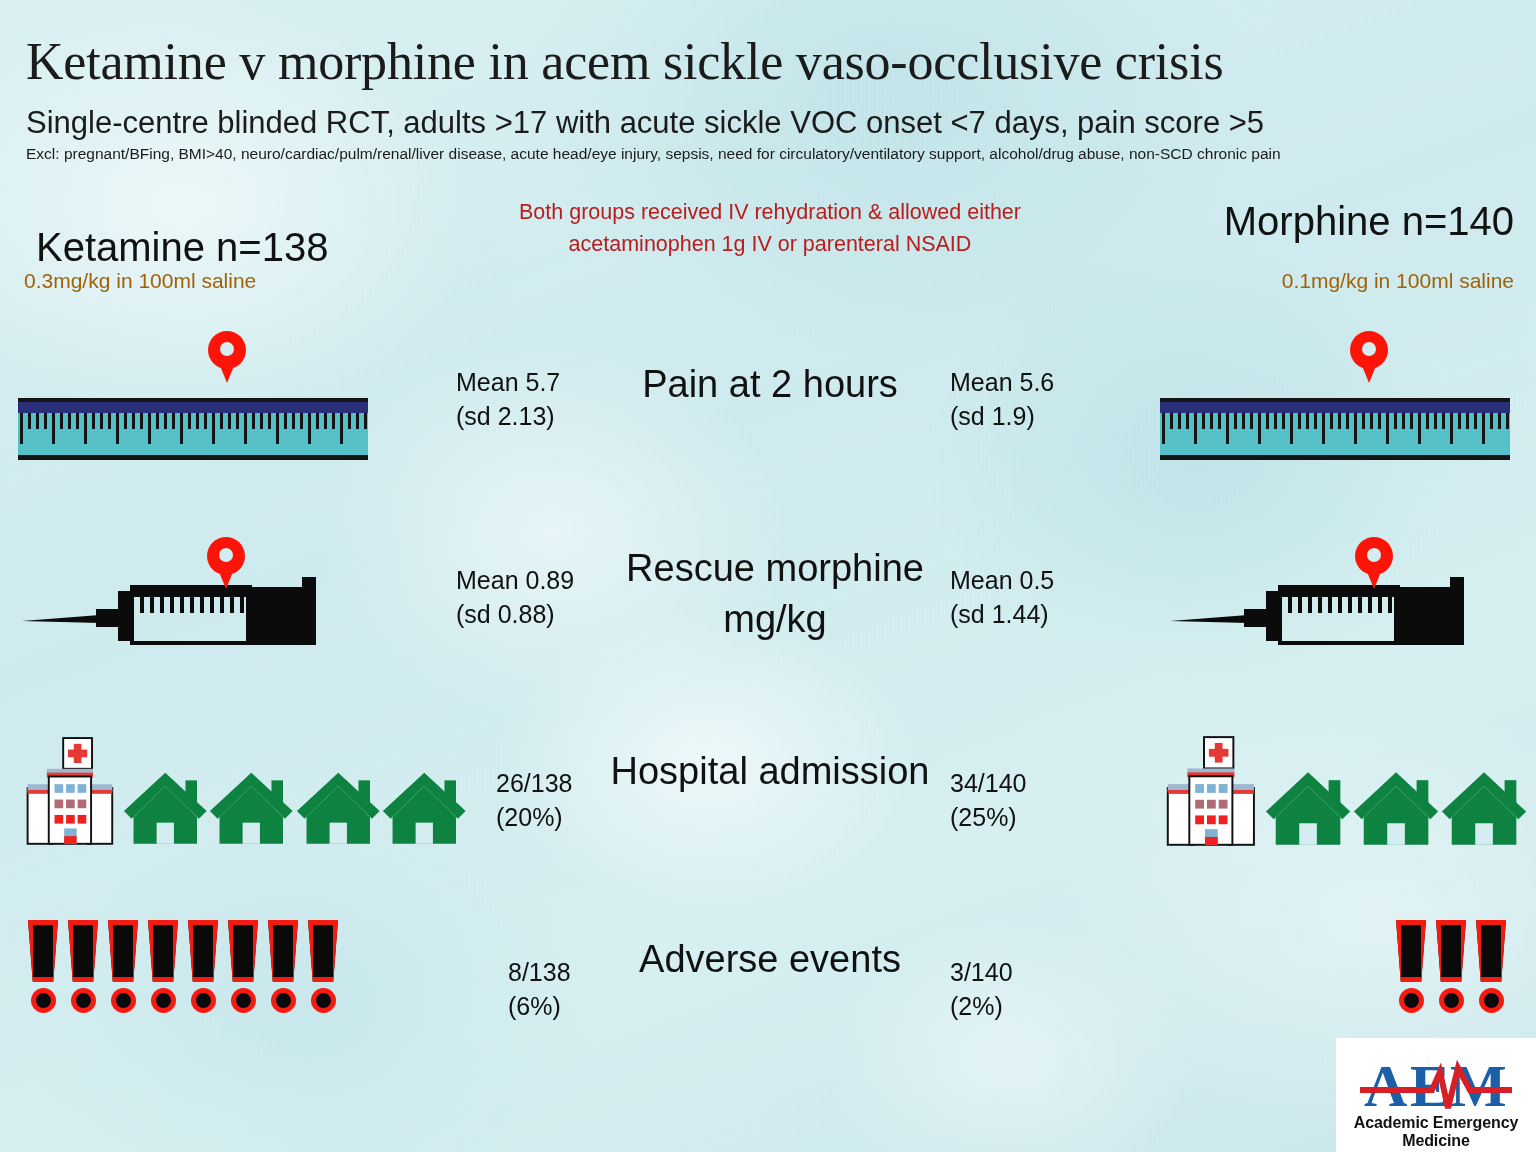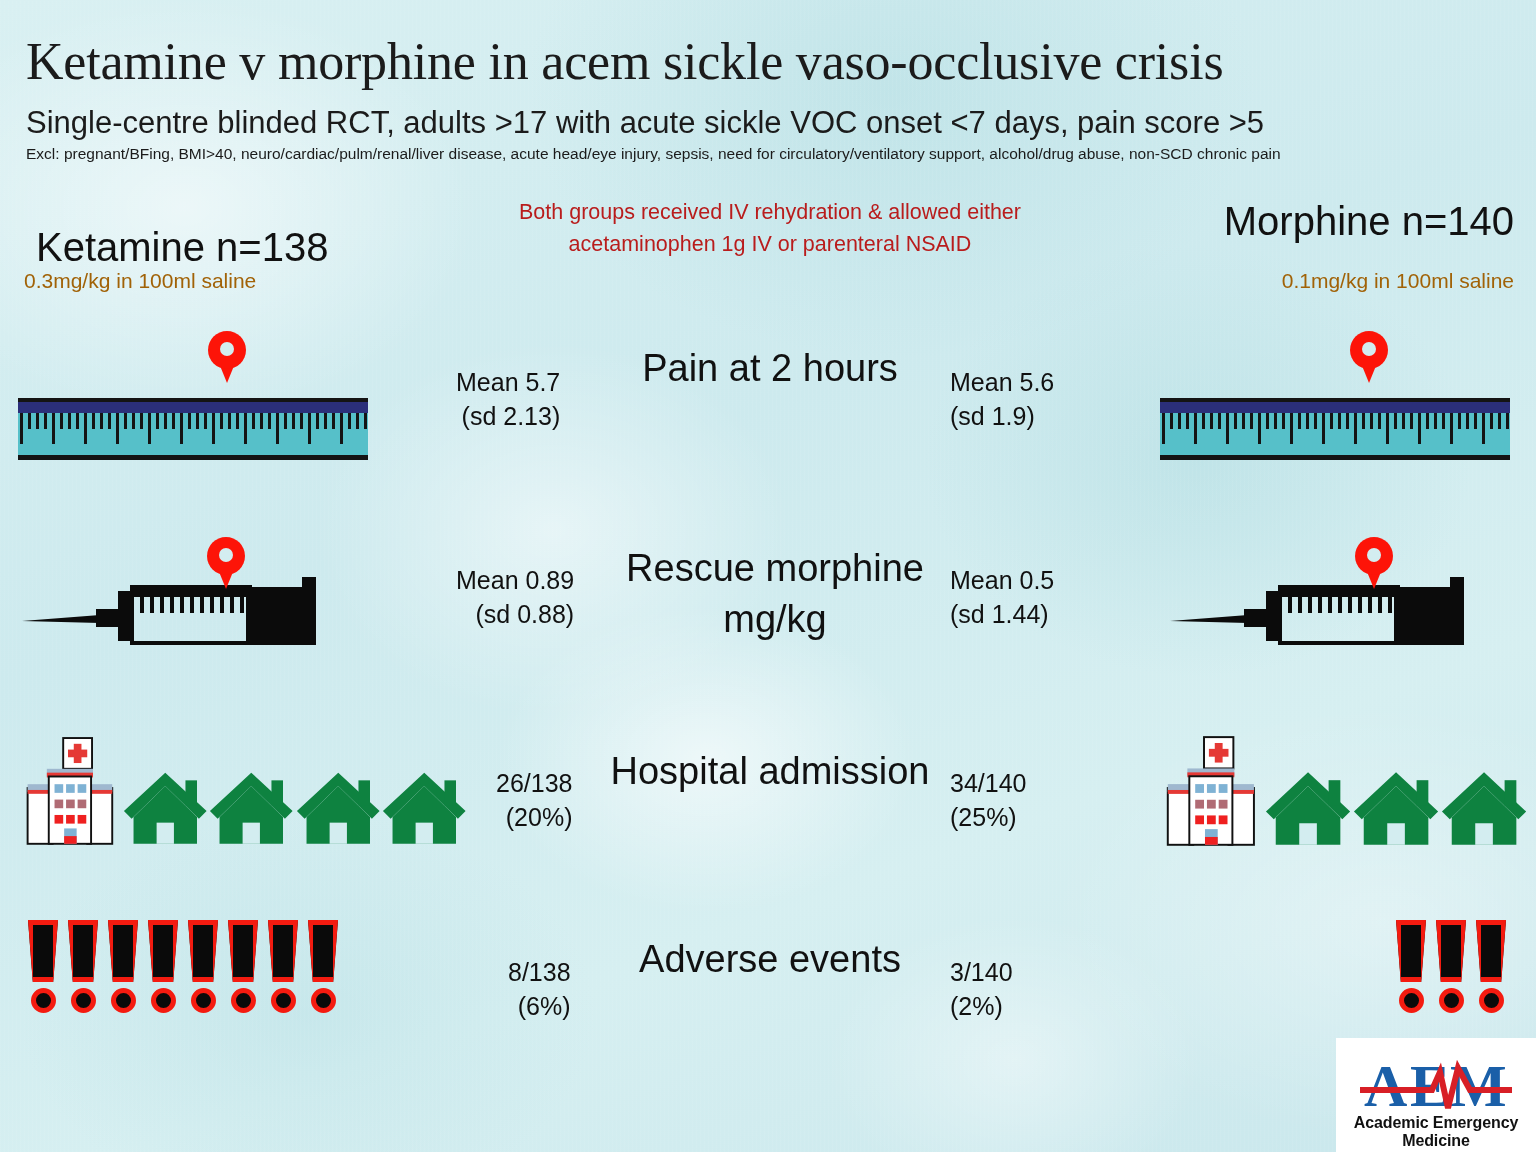--- a/index.html
+++ b/index.html
@@ -82,21 +82,21 @@
 
   
   .row { position: absolute; left: 0; width: 1536px; }
   .row-left-icon  { position: absolute; left: 0;   width: 470px; }
   .row-right-icon { position: absolute; right: 0;  width: 470px; }
 
   .stat {
     position: absolute; font-size: 25px; line-height: 34px; color: #111;
     white-space: nowrap;
   }
-  .stat-left  { left: 456px; text-align: right; }
+  .stat-left  { left: 456px; text-align: left; }
   .stat-right { left: 950px; text-align: left; }
 
   .outcome-label {
     position: absolute; left: 600px; width: 340px;
     text-align: center; font-size: 38px; line-height: 51px; color: #111;
   }
 
   
   .ruler-wrap { position: relative; width: 350px; height: 135px; }
   .ruler-body {
@@ -217,21 +217,21 @@
           <div class="ruler-ticks-major"></div>
         </div>
       </div>
     </div>
 
     <div class="stat stat-left" style="top:40px;">
       <div>Mean 5.7</div>
       <div>(sd 2.13)</div>
     </div>
 
-    <div class="outcome-label" style="top:18px;">Pain at 2 hours</div>
+    <div class="outcome-label" style="top:34px;">Pain at 2 hours</div>
 
     <div class="stat stat-right" style="top:40px;">
       <div>Mean 5.6</div>
       <div>(sd 1.9)</div>
     </div>
 
     <div class="row-right-icon" style="top:0;right:16px;width:360px;">
       <div class="ruler-wrap">
         <div class="pin" style="left:190px; top:6px;">
           <div class="pin-tail"></div>

